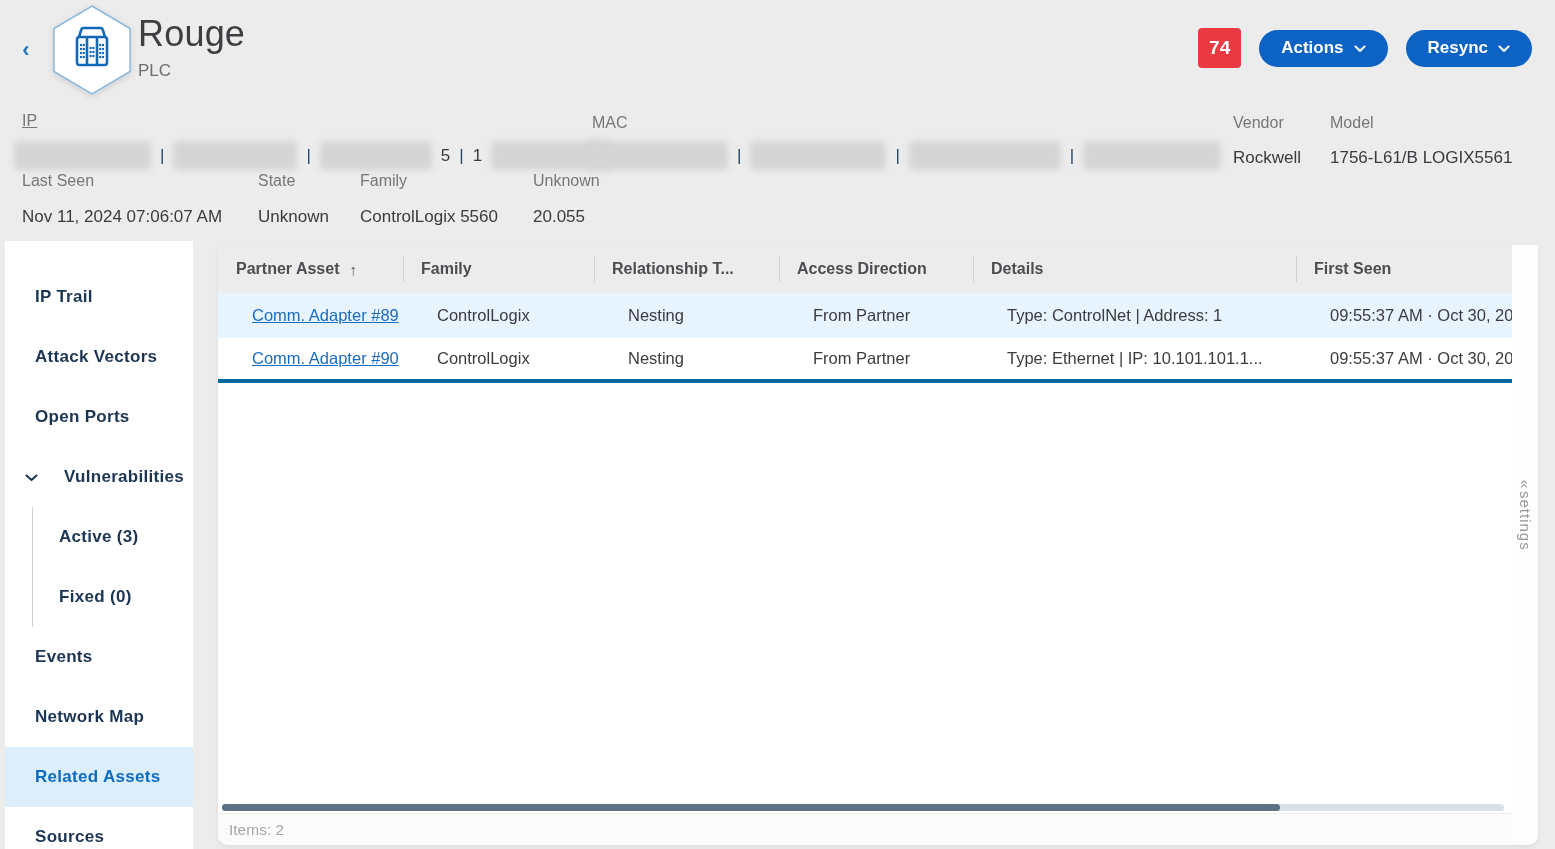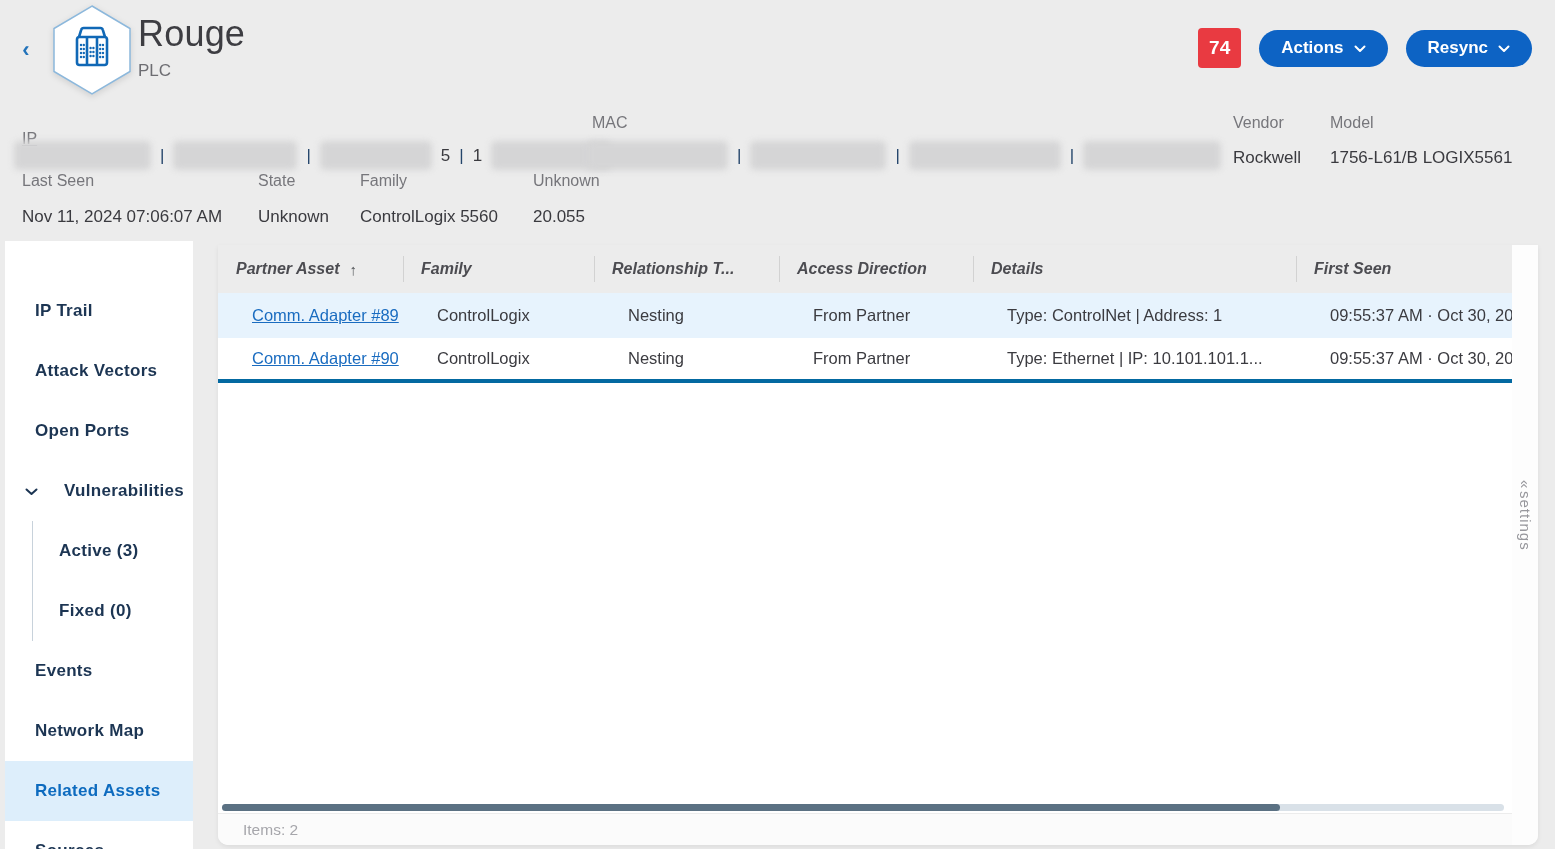--- a/index.html
+++ b/index.html
@@ -19,21 +19,21 @@
   .topbar-actions { position:absolute; right:23px; top:28px; display:flex; align-items:center; }
   .risk-badge { width:43px; height:40px; background:#e93a41; border-radius:4px; color:#fff; font-size:19px;
                 font-weight:700; display:flex; align-items:center; justify-content:center; }
   .btn { height:37px; margin-left:18px; padding:12px 22px; border:none; border-radius:19px; background:#0d63c4;
          color:#fff; font-size:17px; font-weight:700; display:flex; align-items:center; gap:10px; cursor:pointer;
          font-family:"Liberation Sans",sans-serif; }
   .btn svg { margin-top:2px; }
 
   .f-label { position:absolute; font-size:16px; color:#76767b; }
   .f-value { position:absolute; font-size:17px; color:#3a3a3f; }
-  .lp-ip      { left:22px;  top:130px;text-decoration:underline; }
+  .lp-ip      { left:22px;  top:112px;text-decoration:underline; }
   .lp-mac     { left:592px; top:114px; }
   .lp-vendor  { left:1233px; top:114px; }
   .lp-model   { left:1330px; top:114px; }
   .vp-vendor  { left:1233px; top:148px; }
   .vp-model   { left:1330px; top:148px; }
   .lp-lastseen{ left:22px;  top:172px; }
   .vp-lastseen{ left:22px;  top:207px; }
   .lp-state   { left:258px; top:172px; }
   .vp-state   { left:258px; top:207px; }
   .lp-family  { left:360px; top:172px; }
@@ -44,48 +44,48 @@
   .redacted-row { position:absolute; top:139px; height:33px; display:flex; align-items:center; gap:9px;
                   font-size:17px; color:#24456b; }
   .redacted-row.ip  { left:14px; }
   .redacted-row.mac { left:587px; }
   .blur { height:29px; background:#d5d5d6; border-radius:5px; filter:blur(3px); }
   .bw1 { width:137px; } .bw2 { width:124px; } .bw3 { width:112px; } .bw4 { width:120px; }
   .mw1 { width:141px; } .mw2 { width:136px; } .mw3 { width:152px; } .mw4 { width:138px; }
   .frag { font-size:17px; color:#3a3a3f; }
 
   
-  .sidebar { position:absolute; left:5px; top:241px; width:188px; height:608px; background:#fff; padding-top:40px; }
+  .sidebar { position:absolute; left:5px; top:241px; width:188px; height:608px; background:#fff; padding-top:26px; }
   .nav-item { height:60px; display:flex; align-items:center; padding-left:30px; font-size:17px; font-weight:600;
               color:#1c3553; letter-spacing:.3px; cursor:pointer; white-space:nowrap; }
   .nav-item.expander { padding-left:20px; gap:26px; }
   .nav-item.selected { background:#ddeefb; color:#0d6bbf; font-weight:700; }
   .subgroup { margin-left:27px; border-left:1px solid #c8d2db; }
   .subgroup .nav-item { padding-left:26px; }
 
   
   .card { position:absolute; left:218px; top:245px; width:1320px; height:600px; background:#fff;
           border-radius:0 0 10px 10px; box-shadow:0 2px 5px rgba(0,0,0,.07); }
   .table-area { position:absolute; left:0; top:0; right:26px; bottom:0; display:flex; flex-direction:column; }
   .tgrid { display:grid; grid-template-columns:185px 191px 185px 194px 323px 1fr; }
-  .thead { height:48px; background:#ececec; align-items:center; color:#4c4c51; font-weight:700; font-size:16px;font-style:italic; }
+  .thead { height:48px; background:#ececec; align-items:center; color:#4c4c51; font-weight:700; font-size:16px; }
   .th { position:relative; padding-left:18px; height:100%; display:flex; align-items:center; white-space:nowrap;
         overflow:hidden; cursor:pointer; }
   .th + .th::before { content:""; position:absolute; left:0; top:11px; bottom:11px; width:1px; background:#d2d2d2; }
   .sort { margin-left:10px; font-weight:400; color:#55585c; font-size:15px; }
   .trow { height:45px; align-items:center; font-size:16.5px; color:#3b3b40; cursor:pointer; }
   .trow.highlight { background:#e7f3fd; }
   .trow.bordered { border-bottom:4px solid #0369a1; }
   .td { padding-left:34px; white-space:nowrap; overflow:hidden; }
   .link { color:#1a6cc0; text-decoration:underline; cursor:pointer; }
   .flex-spacer { flex:1; }
   .hscroll { height:7px; margin:0 8px 2px 4px; border-radius:4px; background:#d9e1e8; position:relative; cursor:pointer; }
   .hscroll .thumb { position:absolute; left:0; top:0; height:7px; width:82.5%; border-radius:4px; background:#5b7183; cursor:grab; }
   .items-bar { height:32px; background:#fbfbfb; border-top:1px solid #ececec; display:flex; align-items:center;
-               padding-left:25px; color:#a6a6ab; font-size:15.5px; border-radius:0 0 0 10px; }
+               padding-left:11px; color:#a6a6ab; font-size:15.5px; border-radius:0 0 0 10px; }
 
   
   .settings-tab { position:absolute; right:0; top:0; bottom:0; width:26px; background:#fdfdfd;
                   border-radius:0 0 10px 0; cursor:pointer; }
   .settings-vert { position:absolute; top:235px; left:50%; transform:translateX(-50%);
                    writing-mode:vertical-rl; text-orientation:mixed; color:#97979c; font-size:15px; letter-spacing:1px;
                    display:inline-flex; gap:2px; }
 </style>
 </head>
 <body>

